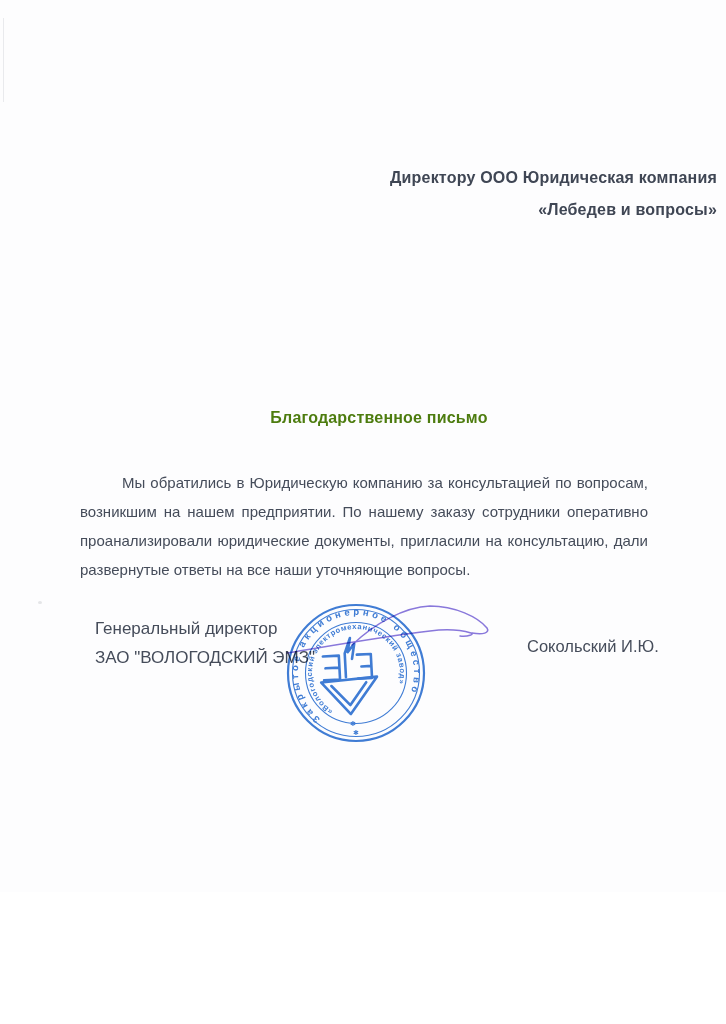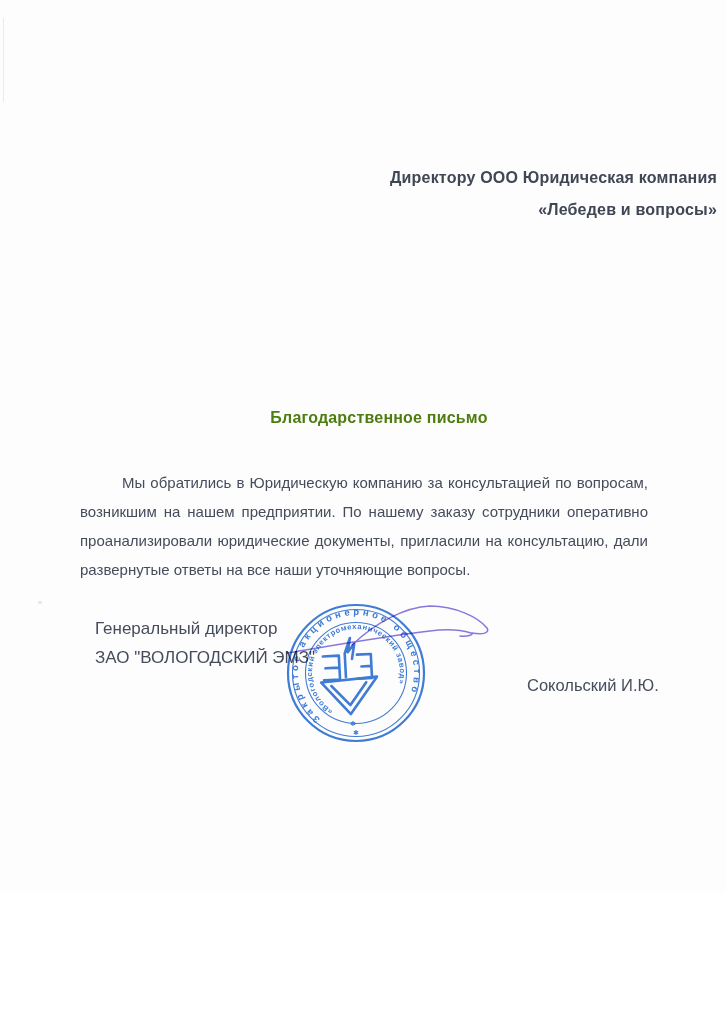--- a/index.html
+++ b/index.html
@@ -65,21 +65,21 @@
   .sig-block {
     position: absolute;
     top: 614px;
     left: 95px;
     font-size: 17px;
     line-height: 29px;
     color: #454c5a;
   }
   .sig-name {
     position: absolute;
-    top: 676px;
+    top: 637px;
     left: 527px;
     font-size: 16.5px;
     color: #454c5a;
   }
   .stamp-svg {
     position: absolute;
     left: 276px;
     top: 593px;
     width: 160px;
     height: 160px;

